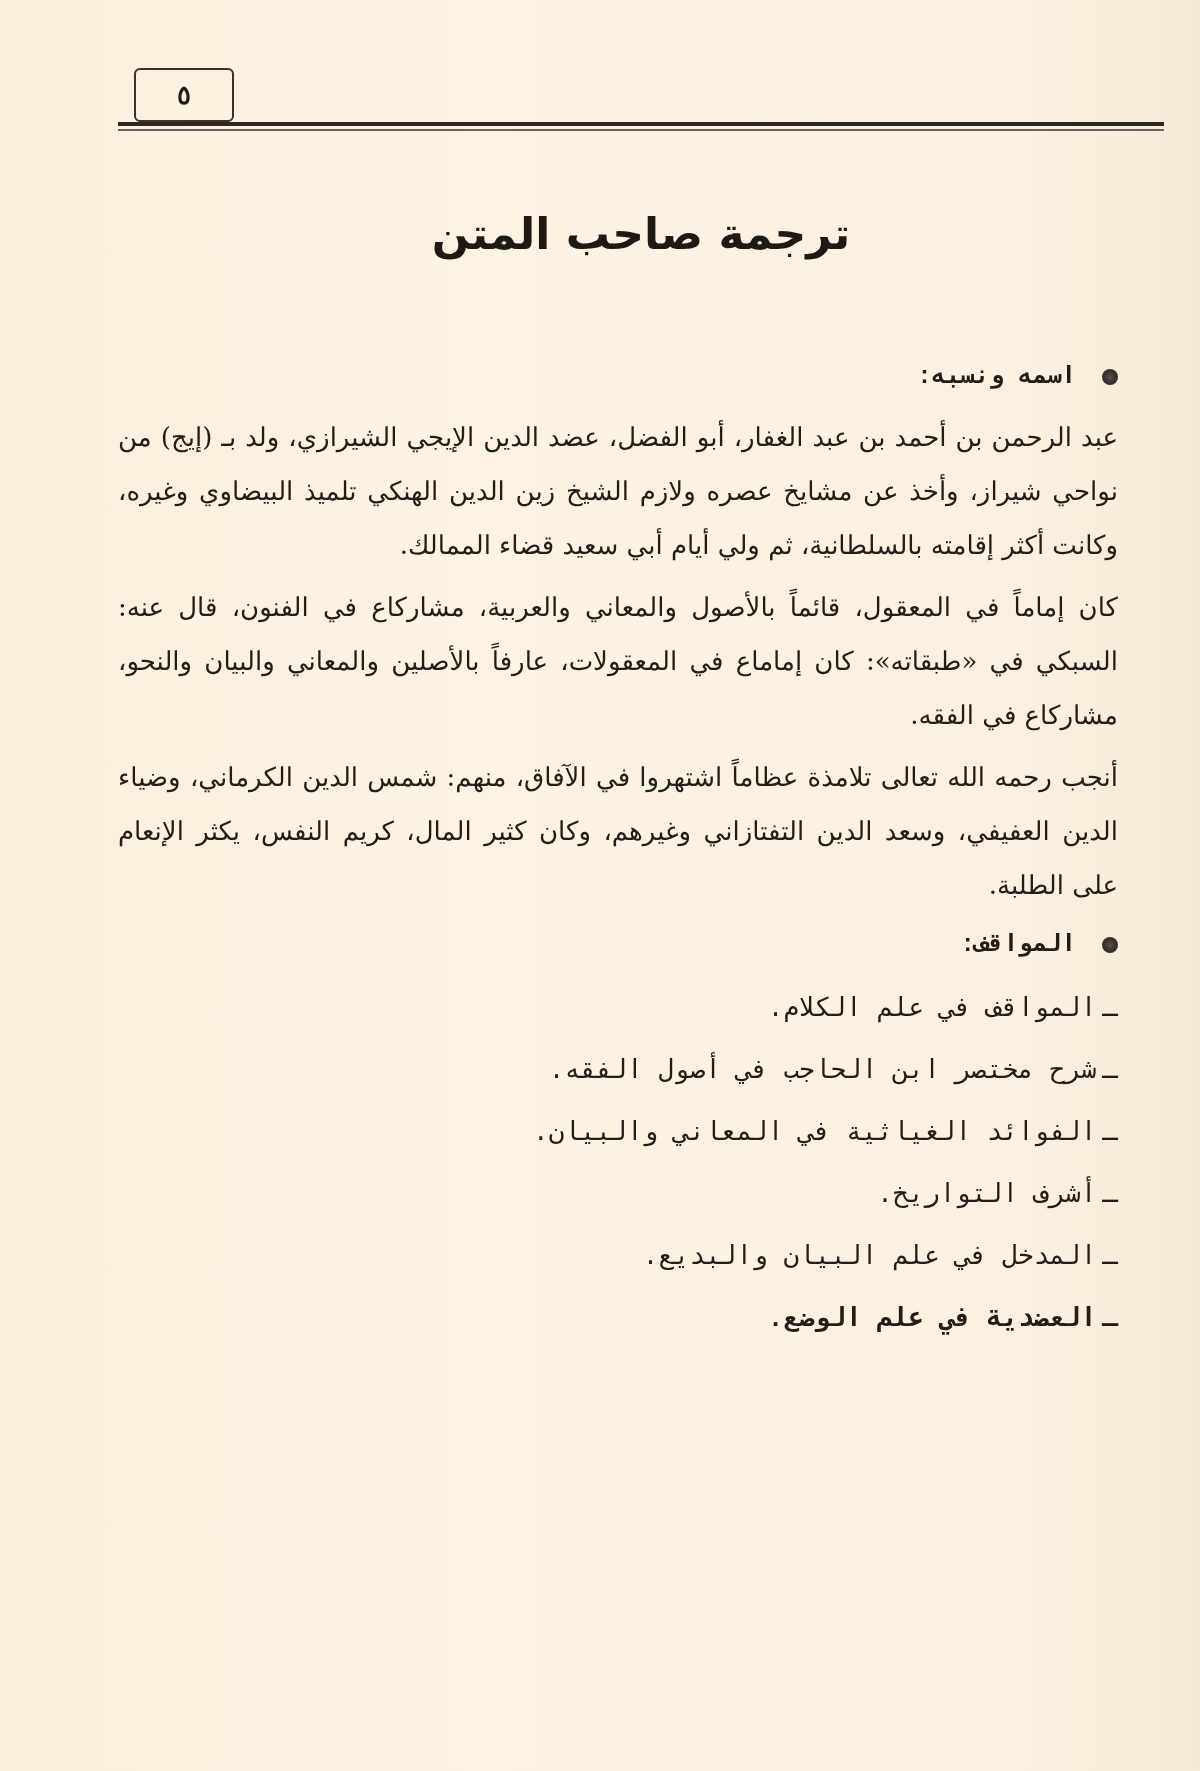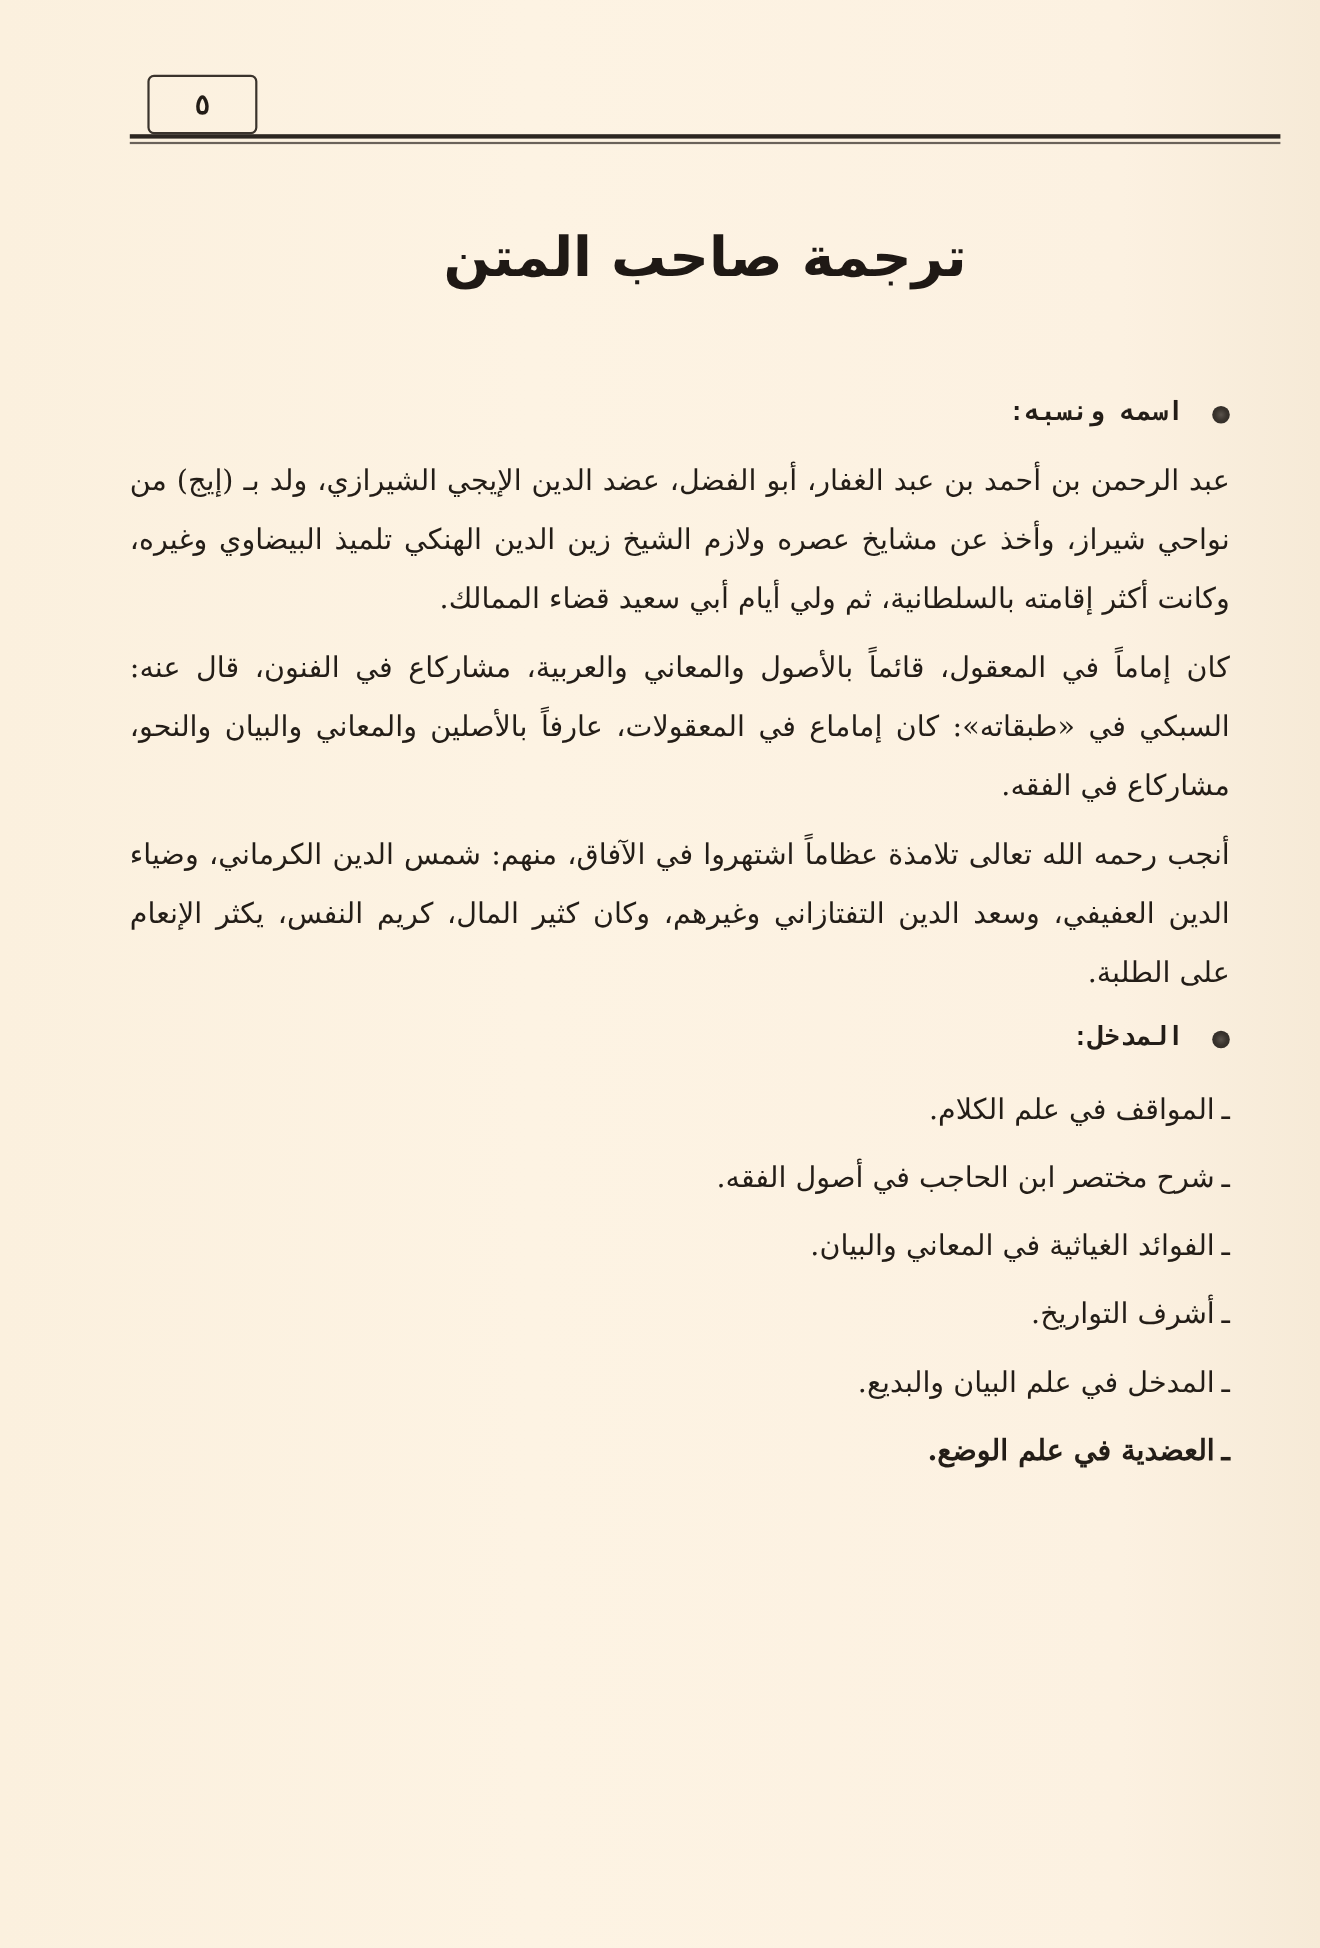--- a/index.html
+++ b/index.html
@@ -56,21 +56,21 @@
       left: 118px;
       top: 200px;
       width: 1046px;
       text-align: center;
       direction: rtl;
       font-family: "DejaVu Sans", "Liberation Sans", sans-serif;
       font-weight: bold;
       color: #1f1915;
     }
     .title-line1 {
-      font-size: 50px;
+      font-size: 44px;
       line-height: 68px;
     }
     .title-line2 {
       font-size: 40px;
       line-height: 66px;
     }
     .content {
       position: absolute;
       left: 118px;
       top: 352px;
@@ -102,20 +102,21 @@
       flex-shrink: 0;
     }
     .para {
       margin: 0 0 8px 0;
       text-indent: 0;
     }
     .list {
       list-style: none;
       margin: 0;
       padding: 0;
+      font-family: Liberation Mono, monospace;
     }
     .list-item {
       line-height: 62px;
       font-size: 26px;
     }
     .list-item.bold {
       font-weight: bold;
     }
     .list-dash {
       display: inline-block;
@@ -152,21 +153,21 @@
     </p>
     <p class="para">
       <span>كان إماماً في المعقول، قائماً بالأصول والمعاني والعربية، مشاركاع في الفنون، قال عنه: السبكي في «طبقاته»: كان إماماع في المعقولات، عارفاً بالأصلين والمعاني والبيان والنحو، مشاركاع في الفقه.</span>
     </p>
     <p class="para">
       <span>أنجب رحمه الله تعالى تلامذة عظاماً اشتهروا في الآفاق، منهم: شمس الدين الكرماني، وضياء الدين العفيفي، وسعد الدين التفتازاني وغيرهم، وكان كثير المال، كريم النفس، يكثر الإنعام على الطلبة.</span>
     </p>
 
     <div class="section-heading">
       <span class="bullet-icon"></span>
-      <span>المدخل:</span>
+      <span>المواقف:</span>
     </div>
 
 
     <ul class="list">
       <li class="list-item">
         <span class="list-dash">ـ</span><span>المواقف في علم الكلام.</span>
       </li>
       <li class="list-item">
         <span class="list-dash">ـ</span><span>شرح مختصر ابن الحاجب في أصول الفقه.</span>
       </li>

